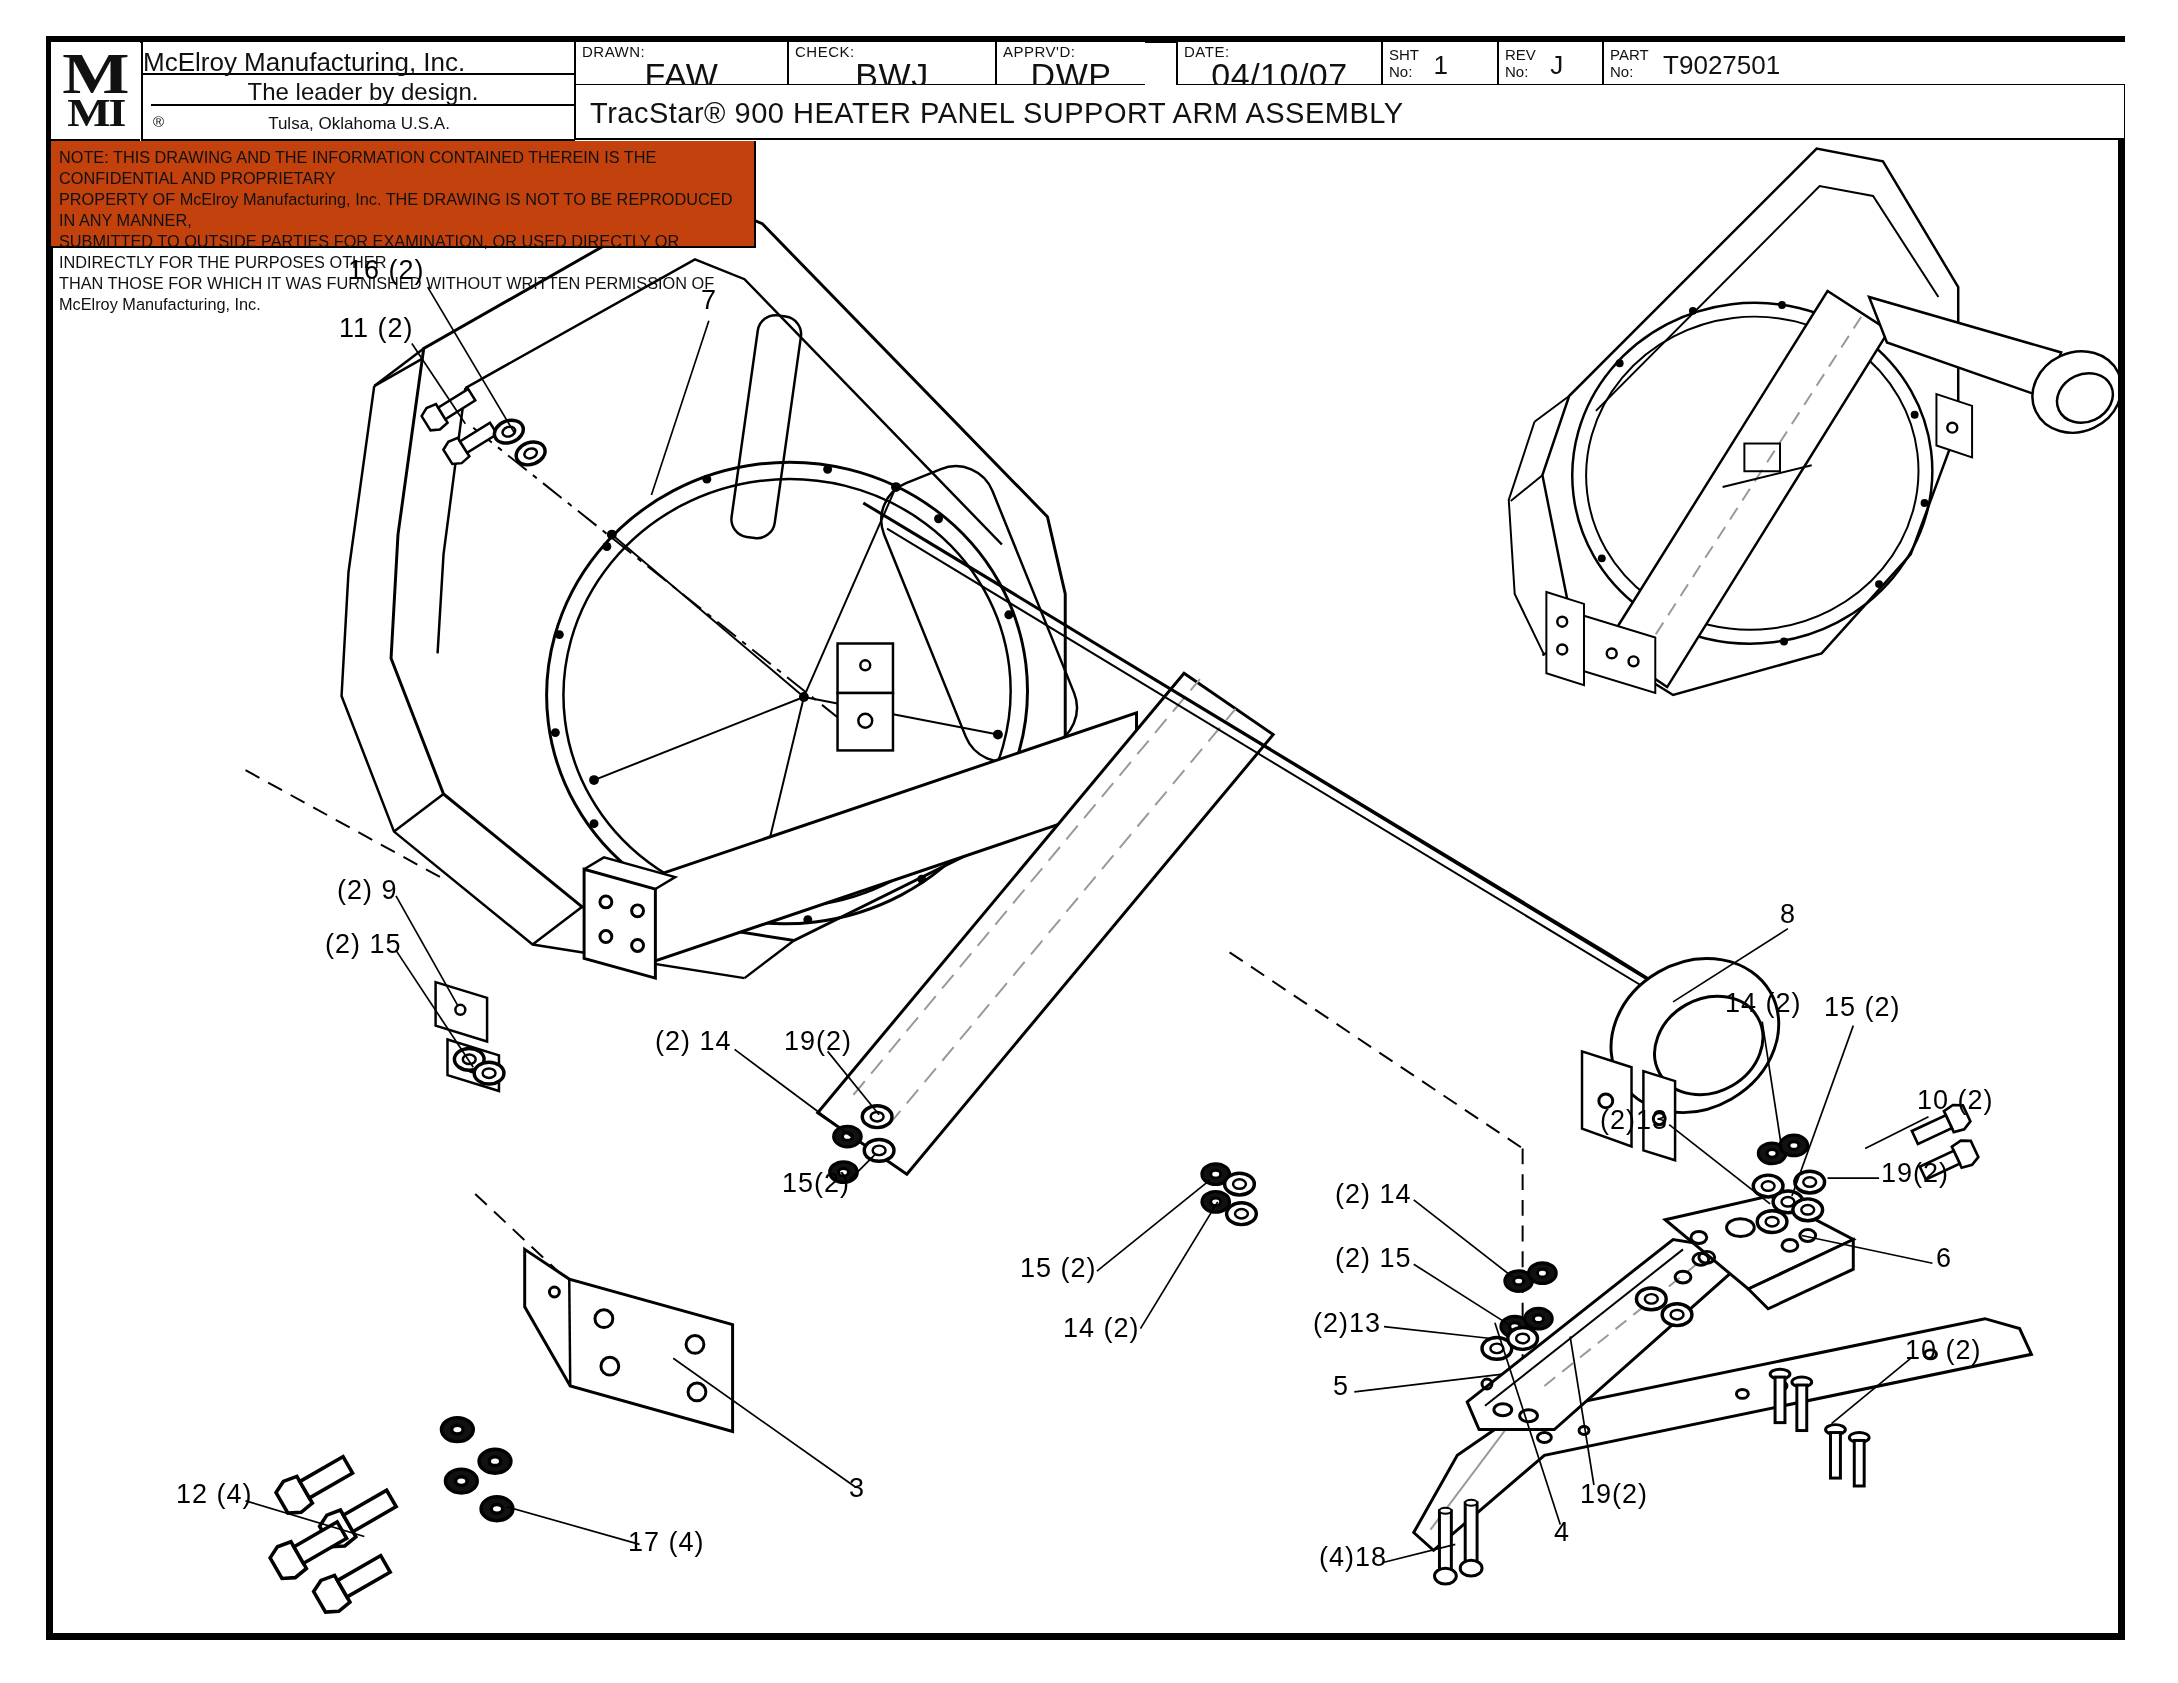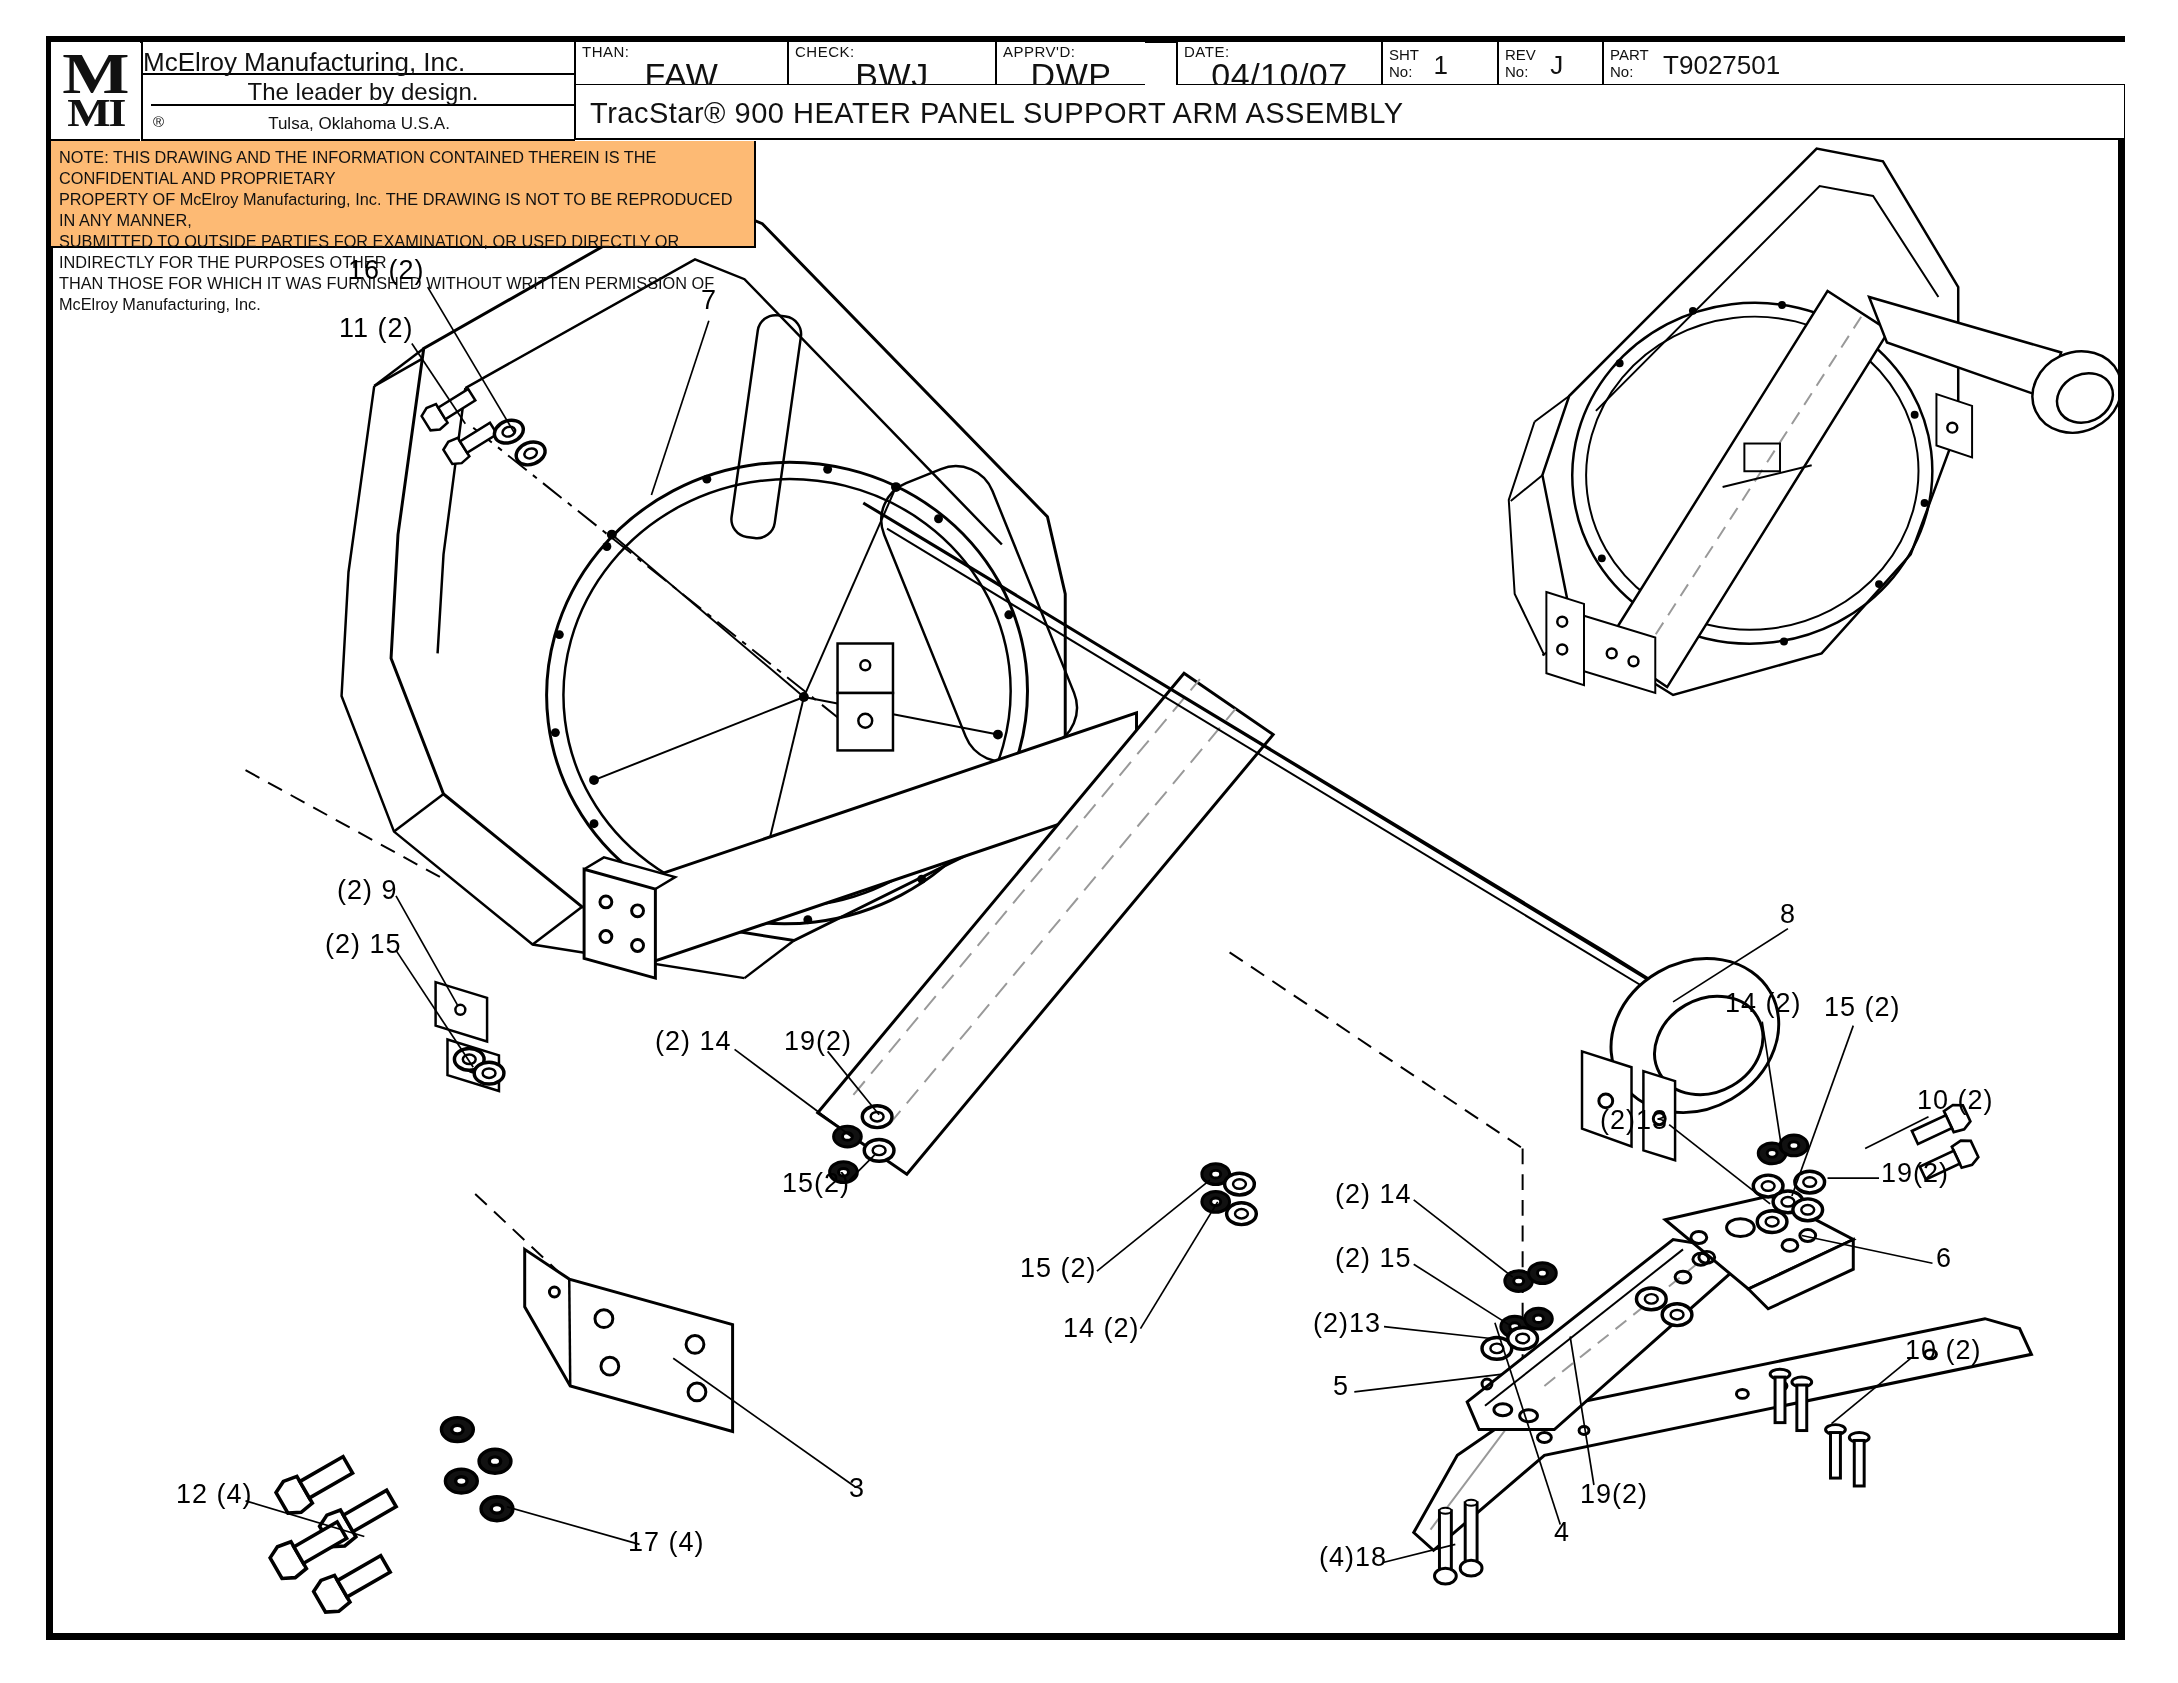--- a/index.html
+++ b/index.html
@@ -15,21 +15,21 @@
   #company-line1{font-size:26px;text-align:left;padding-top:5px;border-bottom:2px solid #000;height:33px;box-sizing:border-box;}
   #company-line2{font-size:24px;text-align:center;padding-top:3px;border-bottom:2px solid #000;height:31px;box-sizing:border-box;margin-left:8px;}
   #company-line3{font-size:17px;text-align:center;padding-top:8px;position:relative;}
   #reg-mark{position:absolute;left:10px;top:7px;font-size:15px;}
   #logo-cell{display:flex;flex-direction:column;align-items:center;justify-content:center;
              font-family:"Liberation Serif",serif;font-weight:bold;line-height:.82;}
   #logo-top{font-size:57px;transform:scaleX(1.25);}
   #logo-bottom{font-size:40px;transform:scaleX(1.15);letter-spacing:-2px;}
   #drawing-title{font-size:29px;padding:12px 0 0 14px;letter-spacing:0.5px;}
   #note-box{position:absolute;left:51px;top:141px;width:705px;height:107px;
-            border-right:2px solid #000;border-bottom:2px solid #000;background:#fdba74;
+            border-right:2px solid #000;border-bottom:2px solid #000;background:#c2410c;
             font-size:16.3px;line-height:21px;padding:6px 8px;box-sizing:border-box;
             transform-origin:top left;}
   .callout{position:absolute;font-size:27px;letter-spacing:1px;white-space:nowrap;color:#000000;}
 </style>
 </head>
 <body>
 
 <div id="page">
 
   <svg width="2178" height="1683" viewBox="0 0 2200 1700" style="position:absolute;left:0;top:0">
@@ -368,21 +368,21 @@
     <div class="cell" style="left:141px;top:42px;width:434px;height:99px;">
       <div id="company-line1">McElroy Manufacturing, Inc.</div>
       <div id="company-line2">The leader by design.</div>
       <div id="company-line3">
         <span id="reg-mark">®</span>
         <span>Tulsa, Oklahoma U.S.A.</span>
       </div>
     </div>
 
     <div class="cell" style="left:574px;top:42px;width:213px;height:44px;">
-      <div class="cap">THAN:</div>
+      <div class="cap">DRAWN:</div>
       <div class="val">FAW</div>
     </div>
     <div class="cell" style="left:787px;top:42px;width:208px;height:44px;">
       <div class="cap">CHECK:</div>
       <div class="val">BWJ</div>
     </div>
     <div class="cell" style="left:995px;top:42px;width:150px;height:44px;">
       <div class="cap">APPRV'D:</div>
       <div class="val">DWP</div>
     </div>

